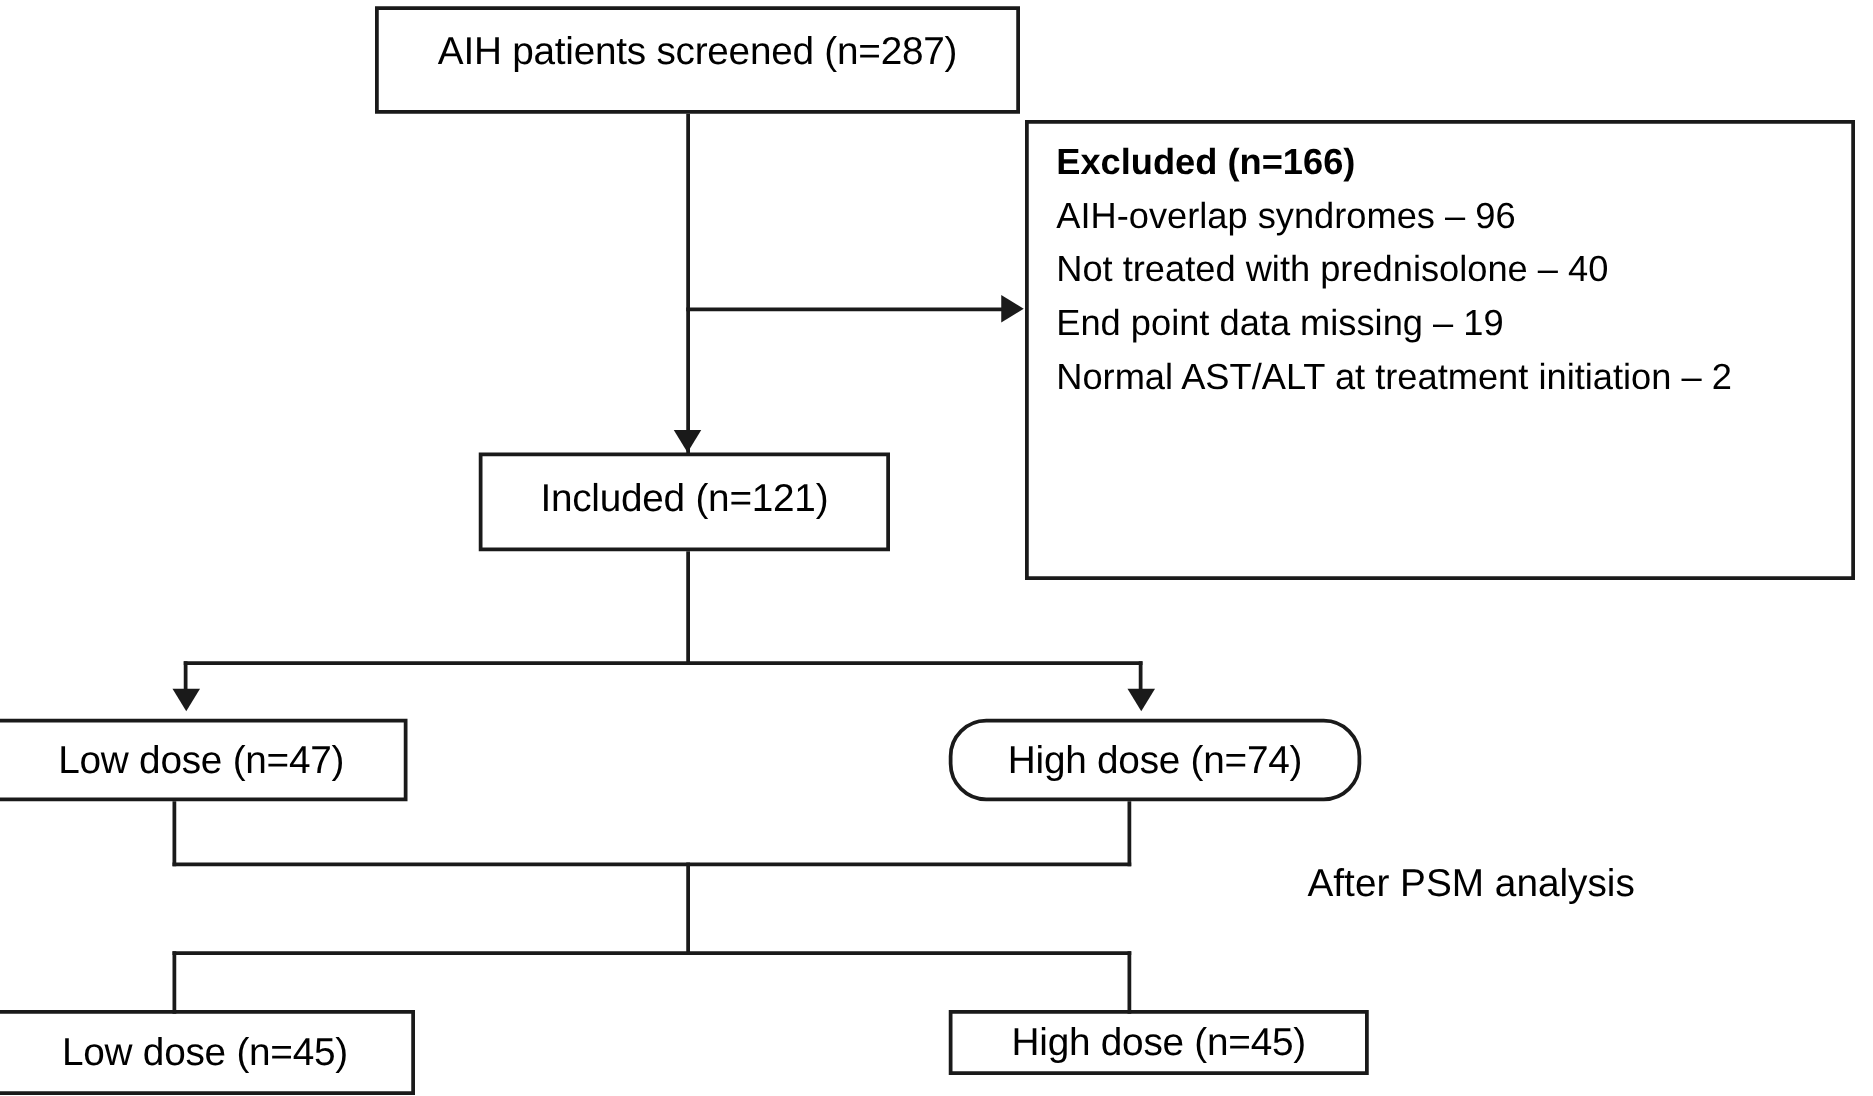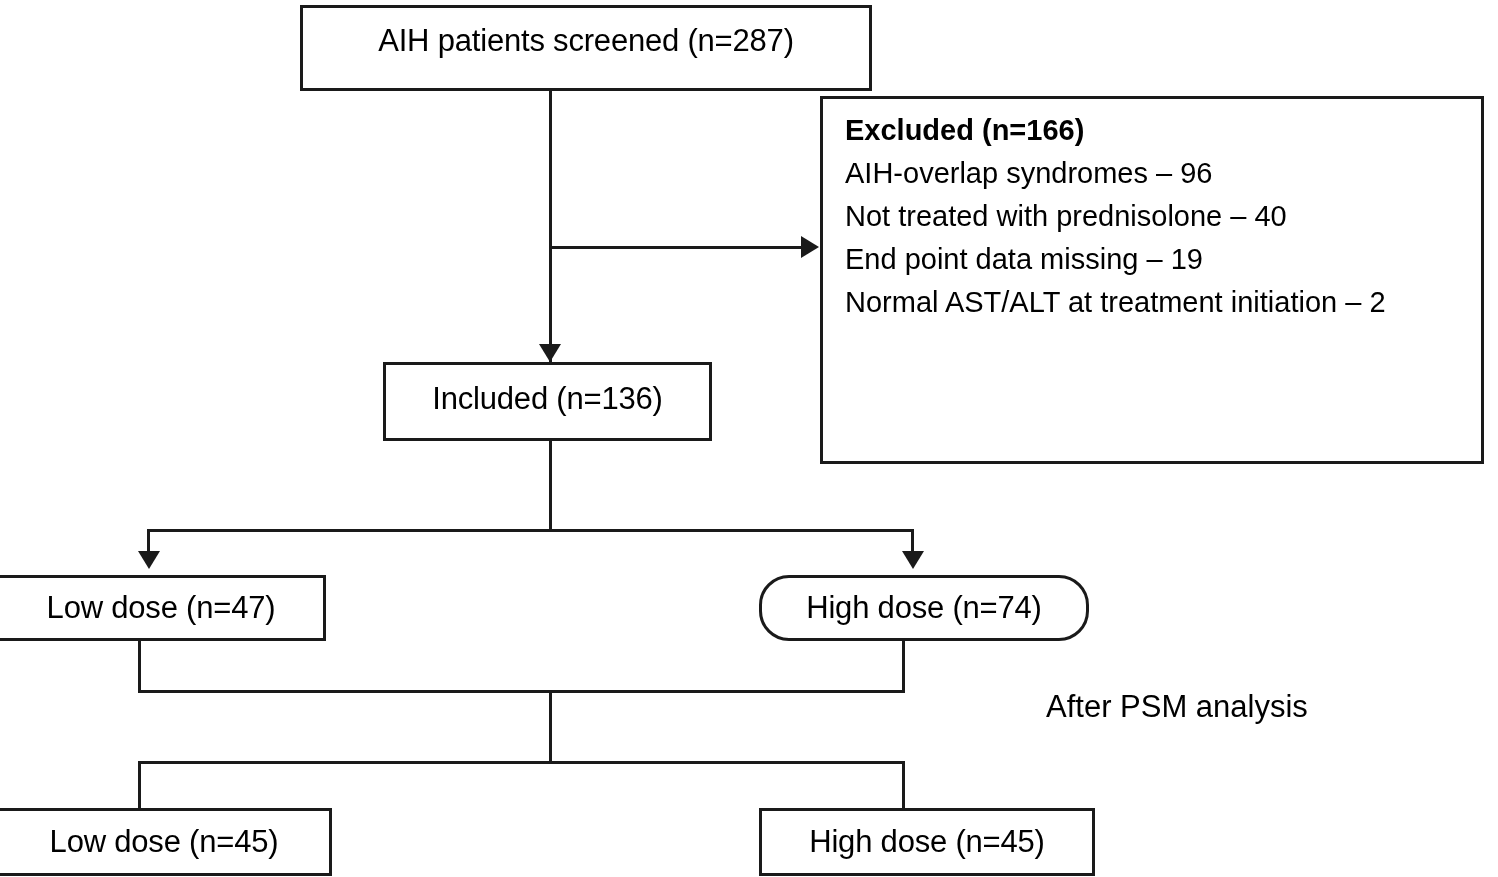--- a/index.html
+++ b/index.html
@@ -26,21 +26,21 @@
     justify-content: center;
   }
   .node .label {
     font-size: 31px;
     line-height: 1.1;
     letter-spacing: -0.2px;
     white-space: nowrap;
   }
   
   #node-screened {
-    left: 300px; top: 5px; width: 572px; height: 86px;
+    left: 300px; top: 5px; width: 516px; height: 86px;
   }
   #node-screened .label { position: relative; top: -7px; }
 
   #node-excluded {
     left: 820px; top: 96px; width: 664px; height: 368px;
     display: block;
     padding: 10px 0 0 22px;
   }
   .excl-list { list-style: none; margin: 0; padding: 0; }
   .excl-list li {
@@ -58,21 +58,21 @@
   #node-low-47 {
     left: -4px; top: 575px; width: 330px; height: 66px;
   }
   #node-high-74 {
     left: 759px; top: 575px; width: 330px; height: 66px; border-radius: 30px;
   }
   #node-low-45 {
     left: -4px; top: 808px; width: 336px; height: 68px;
   }
   #node-high-45 {
-    left: 759px; top: 808px; width: 336px; height: 68px;
+    left: 759px; top: 808px; width: 336px; height: 52px;
   }
 
   
   #psm-note {
     position: absolute;
     left: 1000px; top: 689px;
     font-size: 31px;
     white-space: nowrap;
     margin-left: 46px;
   }
@@ -135,21 +135,21 @@
     <ul class="excl-list">
       <li class="head">Excluded (n=166)</li>
       <li>AIH-overlap syndromes – 96</li>
       <li>Not treated with prednisolone – 40</li>
       <li>End point data missing – 19</li>
       <li>Normal AST/ALT at treatment initiation – 2</li>
     </ul>
   </div>
 
   <div class="node" id="node-included">
-    <span class="label">Included (n=136)</span>
+    <span class="label">Included (n=121)</span>
   </div>
 
   <div class="node" id="node-low-47">
     <span class="label">Low dose (n=47)</span>
   </div>
 
   <div class="node" id="node-high-74">
     <span class="label">High dose (n=74)</span>
   </div>
 

